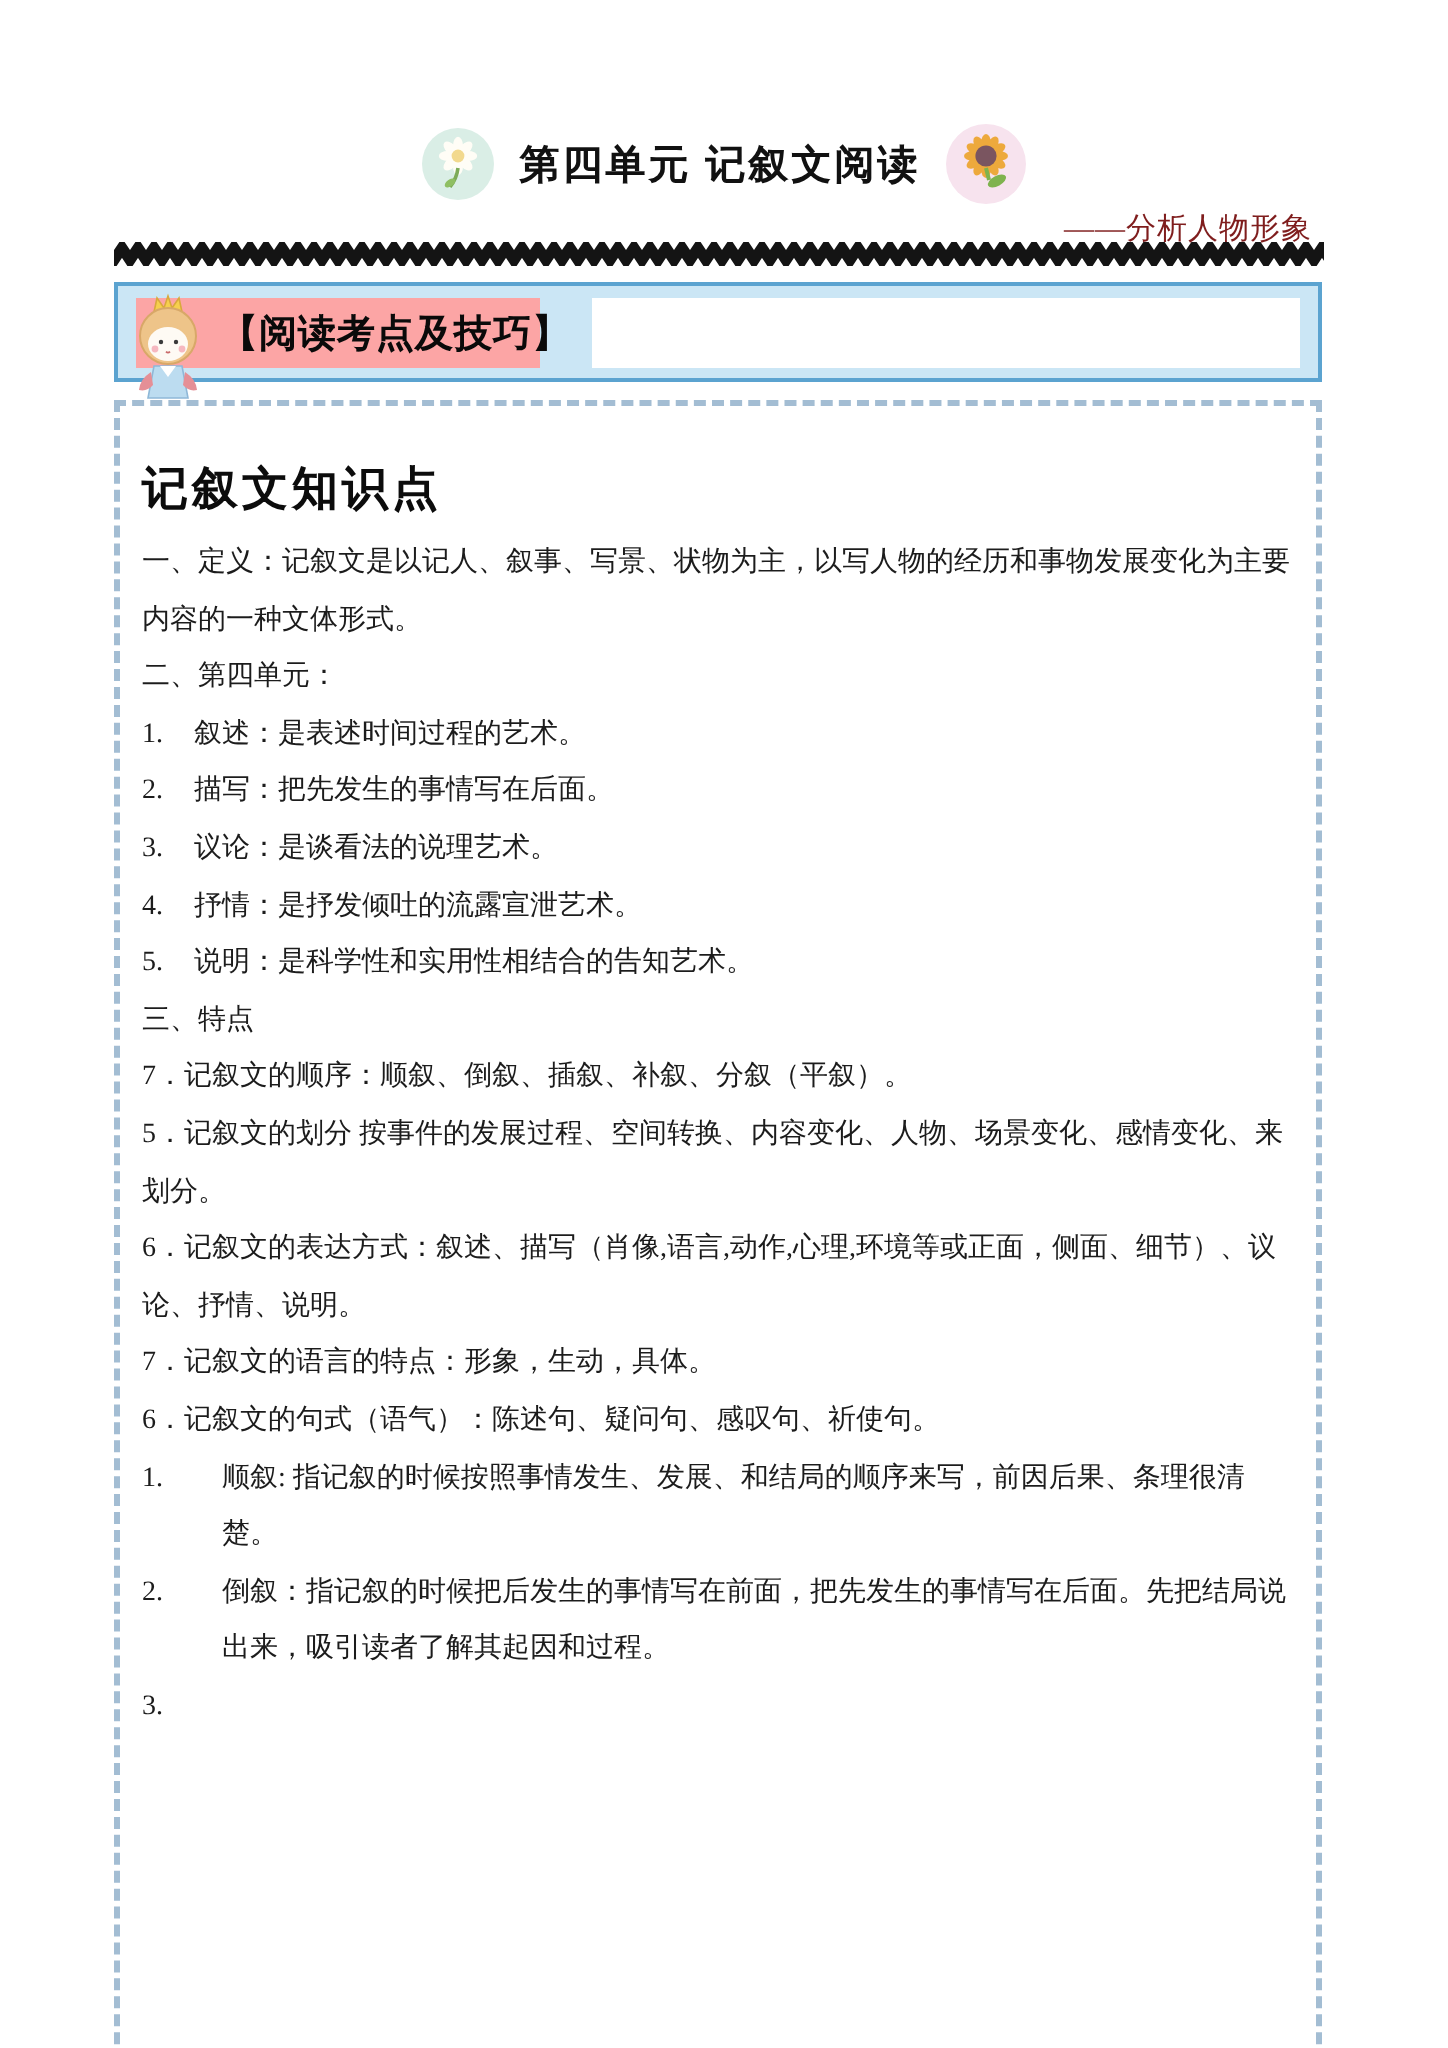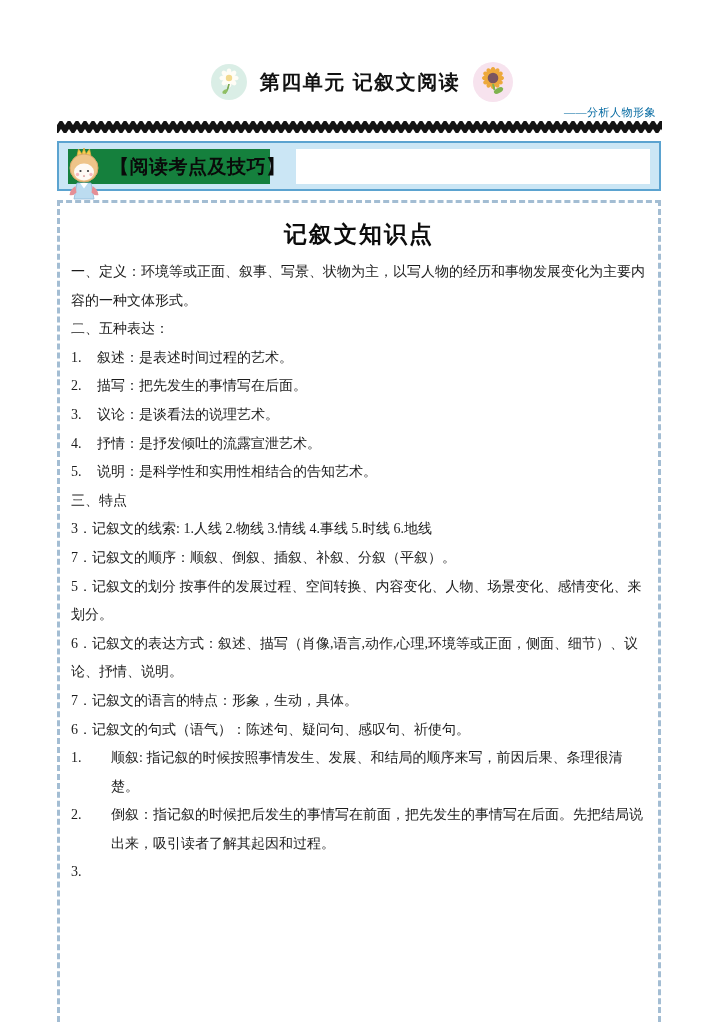--- a/index.html
+++ b/index.html
@@ -18,34 +18,34 @@
     position: absolute; top: 62px; left: 0; width: 724px; height: 40px;
     display: flex; justify-content: center; align-items: center; gap: 13px;
   }
   .unit-title {
     font-size: 20px; font-weight: bold; letter-spacing: 1.5px; color: #111;
     white-space: nowrap;
   }
   .subtitle {
     position: absolute; top: 105px; right: 68px;
     font-family: "Liberation Serif", "DejaVu Serif", serif;
-    font-size: 11px; color: #0369a1; letter-spacing: 0.5px;
+    font-size: 15px; color: #7f1d1d; letter-spacing: 0.5px;
   }
   .zigzag { position: absolute; top: 121px; left: 57px; }
 
   
   .banner {
     position: absolute; left: 57px; top: 141px;
     width: 604px; height: 50px; box-sizing: border-box;
     background: var(--banner-bg, #cbe6f5);
     border: 2px solid var(--banner-border, #5ba3d0);
   }
   .banner-box-left {
     position: absolute; left: 9px; top: 6px; width: 202px; height: 35px;
-    background: #15803d;
+    background: #fca5a5;
     display: flex; align-items: center;
   }
   .banner-box-right {
     position: absolute; left: 237px; top: 6px; width: 354px; height: 35px;
     background: #ffffff;
   }
   .banner-label {
     font-size: 19px; font-weight: bold; color: #0a0a0a;
     padding-left: 42px; white-space: nowrap; letter-spacing: 0.5px;
   }
@@ -54,22 +54,22 @@
   
   .knowledge-box {
     position: absolute; left: 57px; top: 200px;
     width: 604px; height: 840px; box-sizing: border-box;
     border: 3px dashed var(--box-border, #a3bdd3);
     border-bottom: none;
     padding: 6px 11px 0 11px;
     background: #ffffff;
   }
   .knowledge-title {
-    text-align: center; font-size: 23px; font-weight: bold; color: #0c0c0c;
-    letter-spacing: 2px; margin: 10px 0 8px 0;
+    font-size: 23px; font-weight: bold; color: #0c0c0c;
+    letter-spacing: 2px; margin: 20px 0 8px 0;
   }
   .knowledge-body {
     font-family: "Liberation Serif", "DejaVu Serif", serif;
     font-size: 14px; line-height: 28.6px; color: #1c1c1c;
   }
   .para { margin: 0; }
   .para .num {
     display: inline-block;
     font-family: "Liberation Serif", "DejaVu Serif", serif;
   }
@@ -155,29 +155,28 @@
       <path d="M16 38 L30 38 L33 54 L13 54 Z" fill="#bcdcf0" stroke="#8fb8d8" stroke-width="0.8"></path>
       <path d="M19 38 L23 43.5 L27 38 Z" fill="#ffffff"></path>
       <path d="M14.5 41 Q9 44.5 8.5 50 Q12.5 51 15.5 47.5 Z" fill="#e58f96"></path>
       <path d="M31.5 41 Q37 44.5 37.5 50 Q33.5 51 30.5 47.5 Z" fill="#e58f96"></path>
     </svg>
   </div>
 
   <div class="knowledge-box">
     <div class="knowledge-title">记叙文知识点</div>
     <div class="knowledge-body">
-        <p class="para plain"><span>一、定义：环境等或正面、叙事、写景、状物为主，以写人物的经历和事物发展变化为主要内容的一种文体形式。</span></p>
-        <p class="para plain"><span>二、五种表达：</span></p>
+        <p class="para plain"><span>一、定义：记叙文是以记人、叙事、写景、状物为主，以写人物的经历和事物发展变化为主要内容的一种文体形式。</span></p>
+        <p class="para plain"><span>二、第四单元：</span></p>
         <p class="para numItem"><span class="num">1.</span><span>叙述：是表述时间过程的艺术。</span></p>
         <p class="para numItem"><span class="num">2.</span><span>描写：把先发生的事情写在后面。</span></p>
         <p class="para numItem"><span class="num">3.</span><span>议论：是谈看法的说理艺术。</span></p>
         <p class="para numItem"><span class="num">4.</span><span>抒情：是抒发倾吐的流露宣泄艺术。</span></p>
         <p class="para numItem"><span class="num">5.</span><span>说明：是科学性和实用性相结合的告知艺术。</span></p>
         <p class="para plain"><span>三、特点</span></p>
-        <p class="para plain"><span>3．记叙文的线索: 1.人线 2.物线 3.情线 4.事线 5.时线 6.地线</span></p>
         <p class="para plain"><span>7．记叙文的顺序：顺叙、倒叙、插叙、补叙、分叙（平叙）。</span></p>
         <p class="para plain"><span>5．记叙文的划分 按事件的发展过程、空间转换、内容变化、人物、场景变化、感情变化、来划分。</span></p>
         <p class="para plain"><span>6．记叙文的表达方式：叙述、描写（肖像,语言,动作,心理,环境等或正面，侧面、细节）、议论、抒情、说明。</span></p>
         <p class="para plain"><span>7．记叙文的语言的特点：形象，生动，具体。</span></p>
         <p class="para plain"><span>6．记叙文的句式（语气）：陈述句、疑问句、感叹句、祈使句。</span></p>
         <p class="para hang"><span class="num">1.</span><span>顺叙: 指记叙的时候按照事情发生、发展、和结局的顺序来写，前因后果、条理很清楚。</span></p>
         <p class="para hang"><span class="num">2.</span><span>倒叙：指记叙的时候把后发生的事情写在前面，把先发生的事情写在后面。先把结局说出来，吸引读者了解其起因和过程。</span></p>
         <p class="para hang"><span class="num">3.</span></p>
       </div>
   </div>

